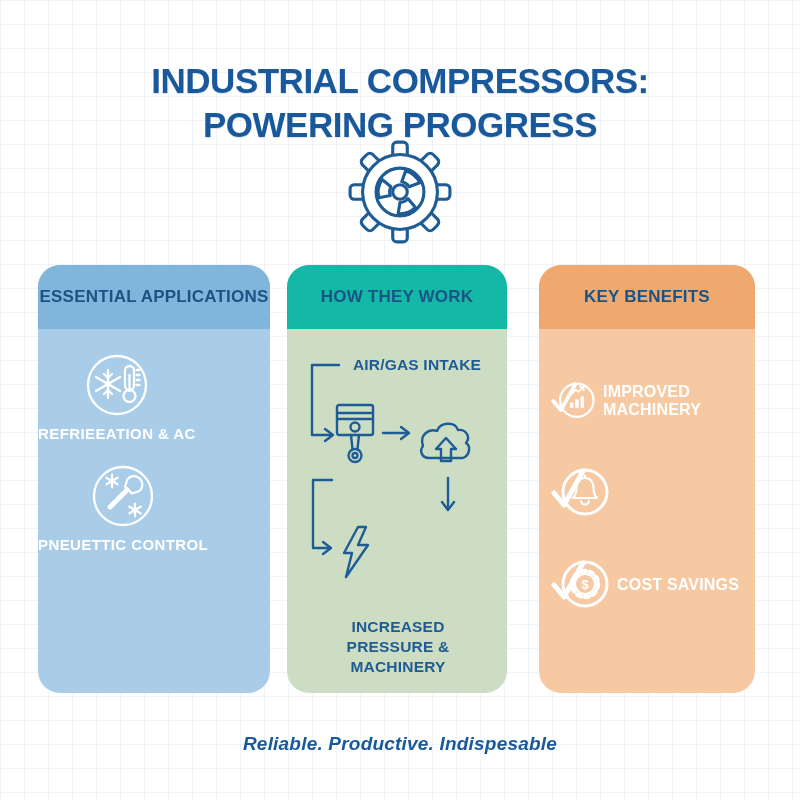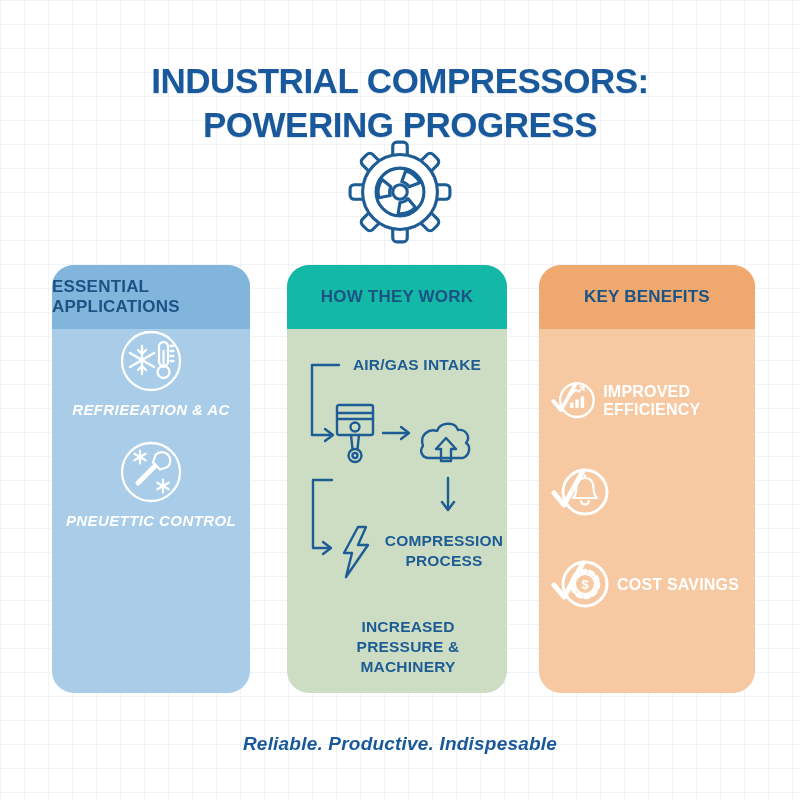--- a/index.html
+++ b/index.html
@@ -17,44 +17,44 @@
     position:absolute;top:36px;left:0;width:800px;
     text-align:center;font-weight:bold;font-size:35px;line-height:44px;
     color:#19599b;letter-spacing:-0.5px;
     text-shadow:0 1px 1px rgba(25,89,155,0.18);
     margin-top:23px;
   }
   .hero-icon{position:absolute;left:348px;top:140px;width:104px;height:104px;}
   .col{
     position:absolute;top:265px;height:428px;border-radius:22px;overflow:hidden;
   }
-  .col-apps{left:52px;width:198px;background:#a9cde9;}
+  .col-apps{left:38px;width:232px;background:#a9cde9;}
   .col-how{left:287px;width:220px;background:#cdddc3;}
   .col-benefits{left:539px;width:216px;background:#f6c9a3;}
   .col-header{
     height:64px;display:flex;align-items:center;justify-content:center;
     font-weight:bold;font-size:17px;color:#1b5384;letter-spacing:0.2px;
   }
   .col-apps .col-header{background:#82b5dc;}
   .col-how .col-header{background:#14b8a6;}
   .col-benefits .col-header{background:#efa96f;text-align:right;}
-  .app-body{display:flex;flex-direction:column;align-items:center;font-style:italic;}
+  .app-body{display:flex;flex-direction:column;align-items:flex-start;padding-top:24px;}
   .app-item{display:flex;flex-direction:column;align-items:center;}
   .app-item + .app-item{margin-top:22px;}
   .app-item .label{
     margin-top:8px;font-weight:bold;font-size:15px;color:#ffffff;
     letter-spacing:0.4px;text-align:center;
   }
   .flow-label{
     position:absolute;color:#1d5c94;font-weight:bold;font-size:15.5px;
     line-height:20px;text-align:center;letter-spacing:0.2px;
   }
   .lbl-intake{top:90px;left:55px;width:150px;}
   .lbl-process{top:266px;left:94px;width:126px;}
-  .lbl-outcome{top:352px;left:29px;width:184px;}
+  .lbl-outcome{top:352px;left:19px;width:184px;}
   .flow-svg{position:absolute;left:0;top:0;width:220px;height:428px;}
   .benefit-body{display:flex;flex-direction:column;padding:43px 8px 0 12px;}
   .benefit-row{display:flex;align-items:center;height:58px;}
   .benefit-row + .benefit-row{margin-top:34px;}
   .benefit-row .label{
     margin-left:8px;font-weight:bold;font-size:16px;color:#ffffff;letter-spacing:0.2px;
   }
   .footer{
     position:absolute;top:733px;left:0;width:800px;text-align:center;
     font-weight:bold;font-size:19px;color:#19599b;letter-spacing:0.2px;font-style:italic;
@@ -166,41 +166,40 @@
         <path d="M45,215 H26 V283 H42"></path>
         <path d="M36,277 L44,283 L36,289"></path>
 
         <g transform="translate(55,262)">
           <path d="M16,0 L2,26 H10 L4,50 L26,18 H16 L24,0 Z"></path>
         </g>
       </g>
     </svg>
 
     <div class="flow-label lbl-intake">AIR/GAS INTAKE</div>
-    <div class="flow-label lbl-process">COMPRESSION PROCESS</div>
     <div class="flow-label lbl-outcome">INCREASED PRESSURE &amp; MACHINERY</div>
   </div>
 
   <div class="col col-benefits">
     <div class="col-header">KEY BENEFITS</div>
     <div class="benefit-body">
 
       <div class="benefit-row">
         <svg width="58" height="58" viewBox="0 0 58 58">
           <g stroke="#ffffff" fill="none" stroke-linecap="round" stroke-linejoin="round">
             <circle cx="34" cy="28" r="22" stroke-width="3"></circle>
             <rect x="25" y="31" width="4.5" height="7" fill="#ffffff" stroke="none"></rect>
             <rect x="32" y="27" width="4.5" height="11" fill="#ffffff" stroke="none"></rect>
             <rect x="39" y="23" width="4.5" height="15" fill="#ffffff" stroke="none"></rect>
             <path d="M25,22 L33,14 L36,17 L43,10" stroke-width="2.2"></path>
             <path d="M38,10 H43 V15" stroke-width="2.2"></path>
             <path d="M3,29 L13,41 L32,7" stroke-width="5"></path>
           </g>
         </svg>
-        <div class="label">IMPROVED EFFICIENCY</div>
+        <div class="label">IMPROVED MACHINERY</div>
       </div>
 
       <div class="benefit-row">
         <svg width="58" height="58" viewBox="0 0 58 58">
           <g stroke="#ffffff" fill="none" stroke-linecap="round" stroke-linejoin="round">
             <circle cx="34" cy="28" r="22" stroke-width="3"></circle>
             <path d="M34,14 c5.5,0 8.5,4.5 8.5,9.5 c0,6 1.5,8.5 3.5,10.5 H22 c2,-2 3.5,-4.5 3.5,-10.5 c0,-5 3,-9.5 8.5,-9.5 z" stroke-width="2.2"></path>
             <path d="M30,37 a4,3.5 0 0 0 8,0" stroke-width="2.2"></path>
             <line x1="34" y1="11.5" x2="34" y2="14" stroke-width="2.2"></line>
             <path d="M3,29 L13,41 L32,7" stroke-width="5"></path>

